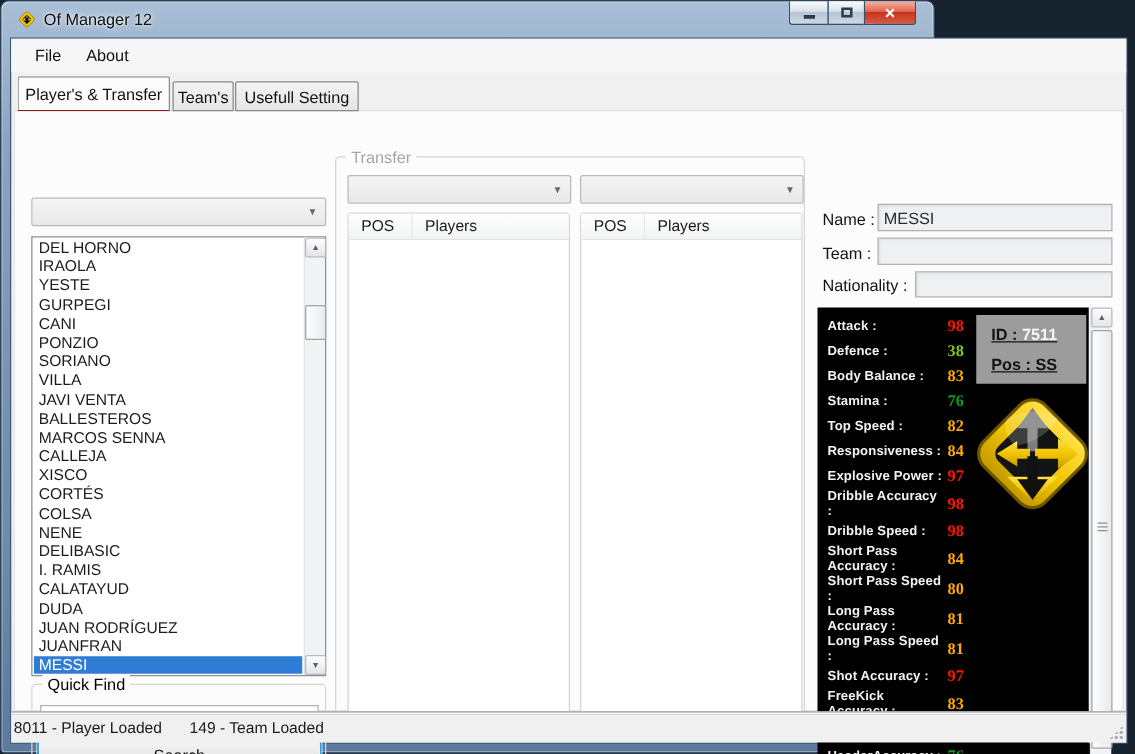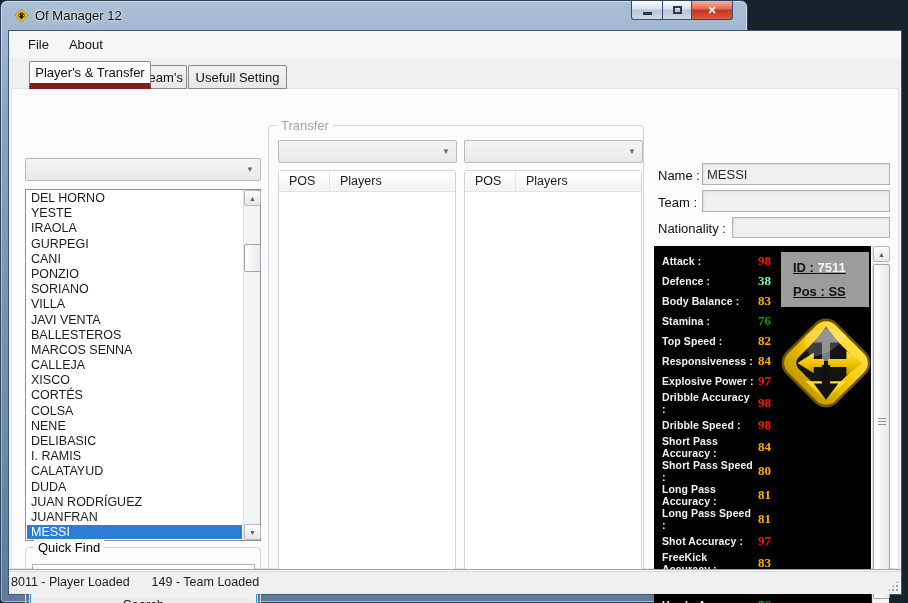--- a/index.html
+++ b/index.html
@@ -24,21 +24,21 @@
   .maxglyph { display:block; width:9px; height:8px; border:2px solid #2d3b4a; background:transparent; }
 
   
   #client { position:absolute; left:8px; top:30px; width:892px; height:563px; background:#f0f0f0; box-shadow:0 0 0 1px #3c5877; }
   .menubar { position:absolute; left:0; top:0; right:0; height:27px; background:#f6f6f6; border-bottom:1px solid #f6f6f6; display:flex; align-items:center; padding-left:9px; }
   .menu-item { font-size:13px; color:#111; padding:4px 10px; }
 
   
   .tabstrip { position:absolute; left:0; top:27px; right:0; height:31px; }
   .tab { position:absolute; font-size:13px; color:#111; border:1px solid #898989; display:flex; align-items:center; justify-content:center; }
-  .tab.active { left:20px; top:3px; height:28px; width:122px; background:#fcfcfc; border-bottom:6px solid #7f1d1d; border-radius:2px 2px 0 0; z-index:3; }
+  .tab.active { left:5px; top:3px; height:28px; width:122px; background:#fcfcfc; border-bottom:1px solid #7f1d1d; border-radius:2px 2px 0 0; z-index:3; }
   .tab.inactive { background:linear-gradient(180deg,#f4f4f4 0%,#e6e6e6 100%); top:7px; height:24px; border-radius:2px 2px 0 0; z-index:2; }
   .tab.t1 { left:129px; width:49px; }
   .tab.t2 { left:179px; width:99px; }
   .tabpage { position:absolute; left:2px; top:57px; width:888px; height:481px; background:#fcfcfc; border:1px solid #e3e3e3; }
 
   
   .combo { position:absolute; height:23px; border:1px solid #b9b9b9; background:linear-gradient(180deg,#f4f4f4 0%,#e9e9e9 100%); border-radius:2px; }
   .combo .arrow { position:absolute; right:1px; top:1px; bottom:1px; width:18px; display:flex; align-items:center; justify-content:center; color:#6a6a6a; font-size:8px; }
   .groupbox { position:absolute; border:1px solid #d5d5d5; border-radius:4px; }
   .groupbox .legend { position:absolute; top:-8px; left:8px; background:#fcfcfc; padding:0 4px; font-size:13px; }
@@ -129,22 +129,22 @@
     <div class="tabpage">
 
       <div class="combo" style="left:13px; top:69px; width:236px;">
         <span></span>
         <span class="arrow">▼</span>
       </div>
 
       <div class="listbox">
         <div class="list-items">
             <div class="list-item">DEL HORNO</div>
+            <div class="list-item">IRAOLA</div>
             <div class="list-item">YESTE</div>
-            <div class="list-item">IRAOLA</div>
             <div class="list-item">GURPEGI</div>
             <div class="list-item">CANI</div>
             <div class="list-item">PONZIO</div>
             <div class="list-item">SORIANO</div>
             <div class="list-item">VILLA</div>
             <div class="list-item">JAVI VENTA</div>
             <div class="list-item">BALLESTEROS</div>
             <div class="list-item">MARCOS SENNA</div>
             <div class="list-item">CALLEJA</div>
             <div class="list-item">XISCO</div>
@@ -208,21 +208,21 @@
       <input class="textinput shaded" style="left: 720px; top: 128px; width: 158px; height: 21px;" value="">
 
       <div class="statspanel">
         <div class="stats-list">
             <div class="stat-row">
               <span class="stat-label">Attack :</span>
               <span class="stat-value" style="color: rgb(255, 20, 0);">98</span>
             </div>
             <div class="stat-row">
               <span class="stat-label">Defence :</span>
-              <span class="stat-value" style="color: #86efac; text-align: right;">38</span>
+              <span class="stat-value" style="color: #84cc16; text-align: right;">38</span>
             </div>
             <div class="stat-row">
               <span class="stat-label">Body Balance :</span>
               <span class="stat-value" style="color: rgb(255, 170, 0);">83</span>
             </div>
             <div class="stat-row">
               <span class="stat-label">Stamina :</span>
               <span class="stat-value" style="color: rgb(15, 154, 34);">76</span>
             </div>
             <div class="stat-row">

